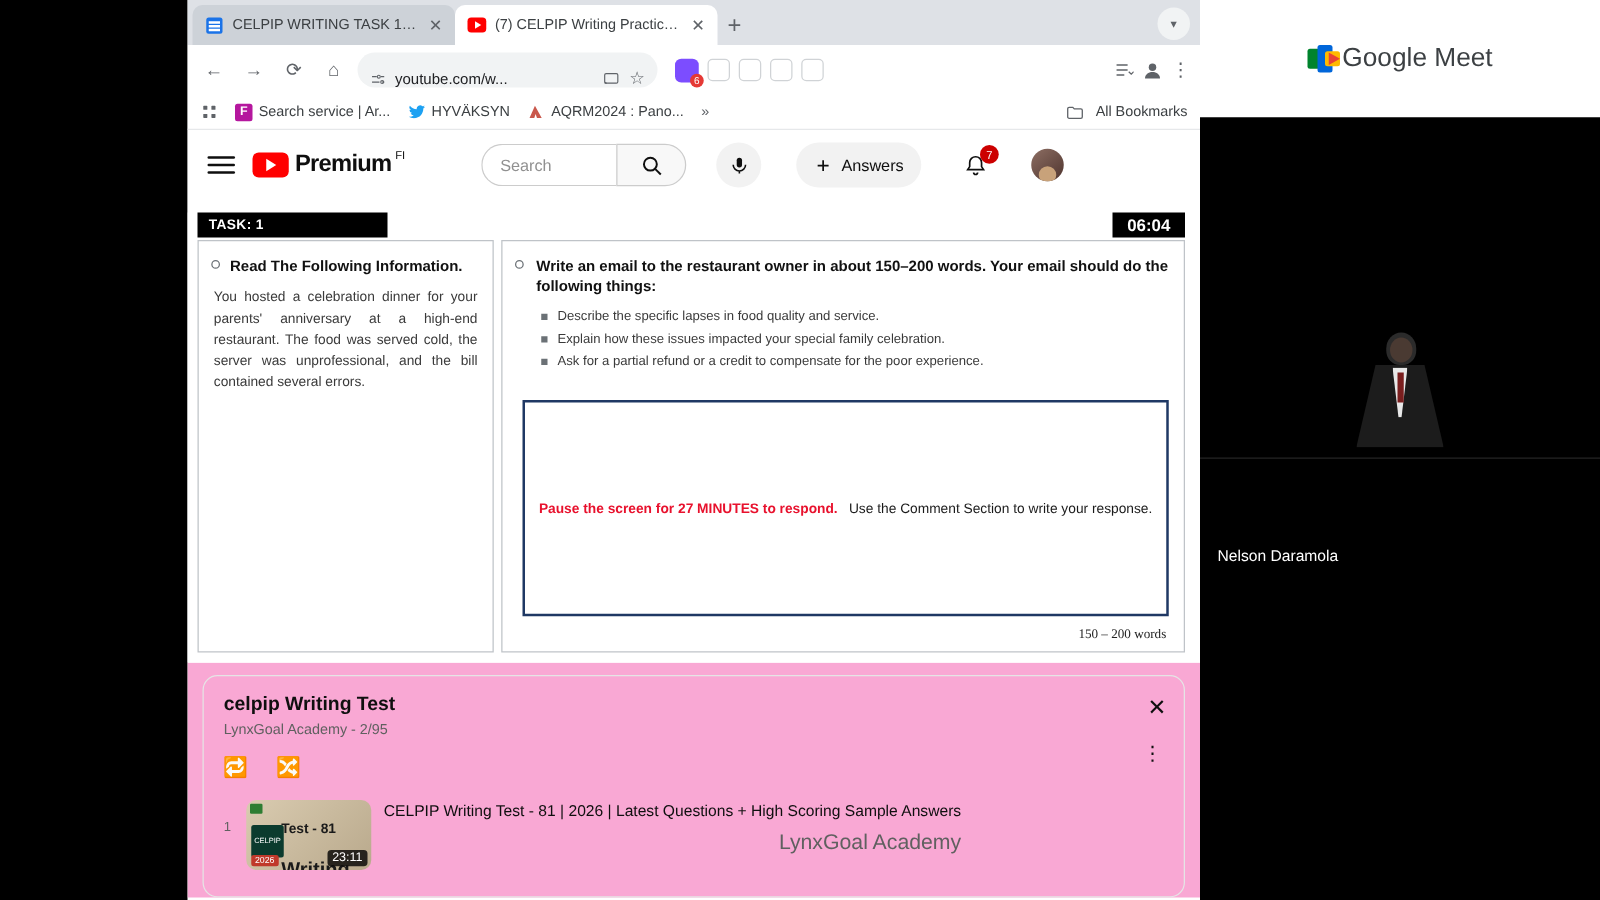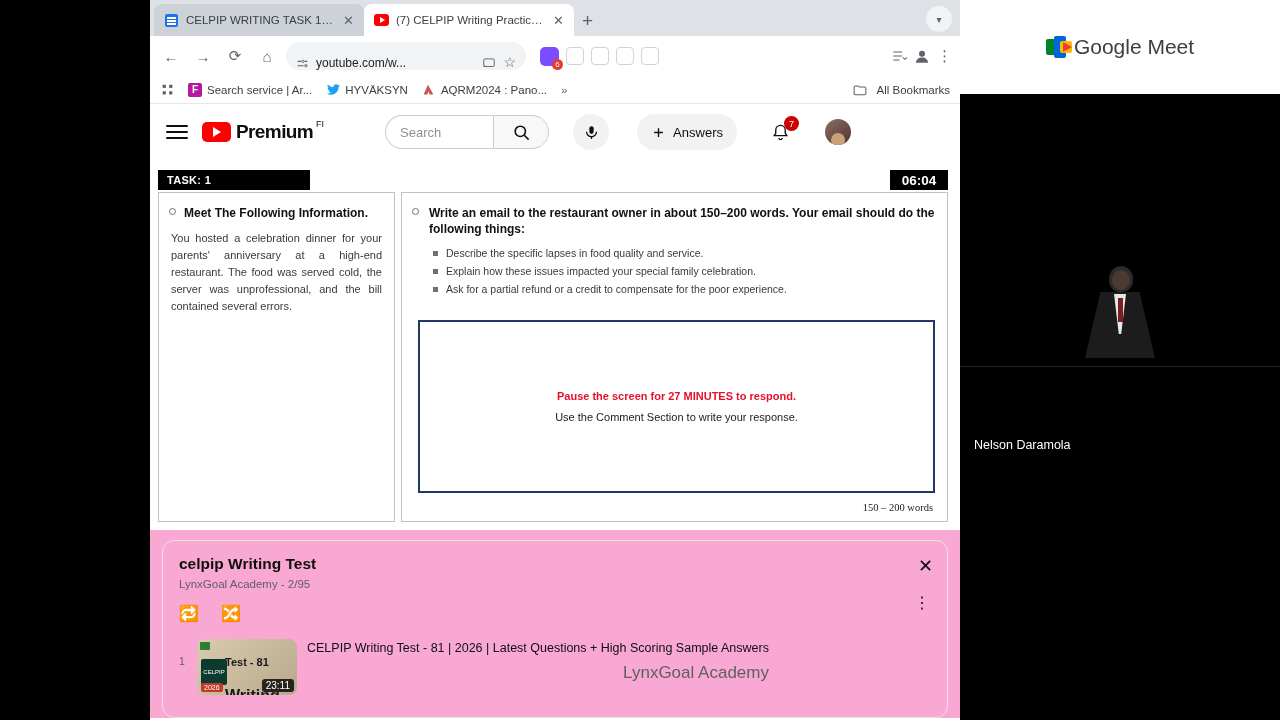--- a/index.html
+++ b/index.html
@@ -85,21 +85,21 @@
   .timer { position:absolute; right:12px; top:0; width:58px; height:20px; background:#000; color:#fff; font-size:13.5px; font-weight:bold; display:flex; align-items:center; justify-content:center; font-family:"Liberation Sans", sans-serif;}
   .panels { position:absolute; left:8px; top:22px; right:12px; bottom:8px; display:flex; gap:6px; }
   .panel-left { width:237px; border:1px solid #bfc3c8; background:#fff; padding:12px 12px 10px 12px; position:relative;}
   .panel-right { flex:1; border:1px solid #bfc3c8; background:#fff; padding:12px 12px 10px 14px; position:relative;}
   .bullet-ring { position:absolute; left:10px; top:15px; width:7px; height:7px; border:1px solid #6b7176; border-radius:50%;}
   .head-txt { font-size:12px; font-weight:bold; color:#111; margin-left:13px; line-height:1.35; }
   .body-txt { font-size:11px; color:#3a3a3a; line-height:1.55; text-align:justify; margin-top:9px; }
   .sq-list { margin: 9px 0 0 30px; }
   .sq-list li { list-style:none; position:relative; font-size:10.5px; color:#3a3a3a; line-height:1.5; margin-bottom:2px; }
   .sq-list li:before { content:""; position:absolute; left:-13px; top:5px; width:5px; height:5px; background:#6b7176; }
-  .answer-box { position:absolute; left:16px; right:12px; top:127px; bottom:28px; border:2px solid #1f3864; display:flex; flex-direction:column; align-items:center; justify-content:center; gap:9px;}
+  .answer-box { position:absolute; left:16px; right:12px; top:127px; bottom:28px; border:2px solid #1f3864; display:flex; flex-direction:row; align-items:center; justify-content:center; gap:9px;}
   .pause-red { font-size:11px; color:#e8112d; font-weight:bold; }
   .pause-sub { font-size:11px; color:#1a1a1a; }
   .wordcount { position:absolute; right:14px; bottom:8px; font-size:10.5px; color:#222; font-family:"Liberation Serif", serif;}
 
   
   .below { background:#f9a8d4; padding: 10px 12px 0 12px; height: 188px; }
   .playlist-card { border:1px solid #e5e5e5; border-radius:12px; padding: 14px 16px 12px 16px; height:178px; position:relative; }
   .pl-title { font-size:15.5px; font-weight:bold; color:#0f0f0f; }
   .pl-sub { font-size:11.5px; color:#606060; margin-top:5px; }
   .pl-close { position:absolute; right:14px; top:14px; font-size:18px; color:#0f0f0f; }
@@ -287,21 +287,21 @@
     </div>
 
     <div class="video">
       <div class="slide">
         <div class="task-bar">TASK:  1</div>
         <div class="timer">06:04</div>
 
         <div class="panels">
           <div class="panel-left">
             <span class="bullet-ring"></span>
-            <div class="head-txt">Meet The Following Information.</div>
+            <div class="head-txt">Read The Following Information.</div>
             <div class="body-txt">You hosted a celebration dinner for your parents' anniversary at a high-end restaurant. The food was served cold, the server was unprofessional, and the bill contained several errors.</div>
           </div>
 
           <div class="panel-right">
             <span class="bullet-ring"></span>
             <div class="head-txt">Write an email to the restaurant owner in about 150–200 words. Your email should do the following things:</div>
             <ul class="sq-list">
               <li>Describe the specific lapses in food quality and service.</li>
               <li>Explain how these issues impacted your special family celebration.</li>
               <li>Ask for a partial refund or a credit to compensate for the poor experience.</li>

